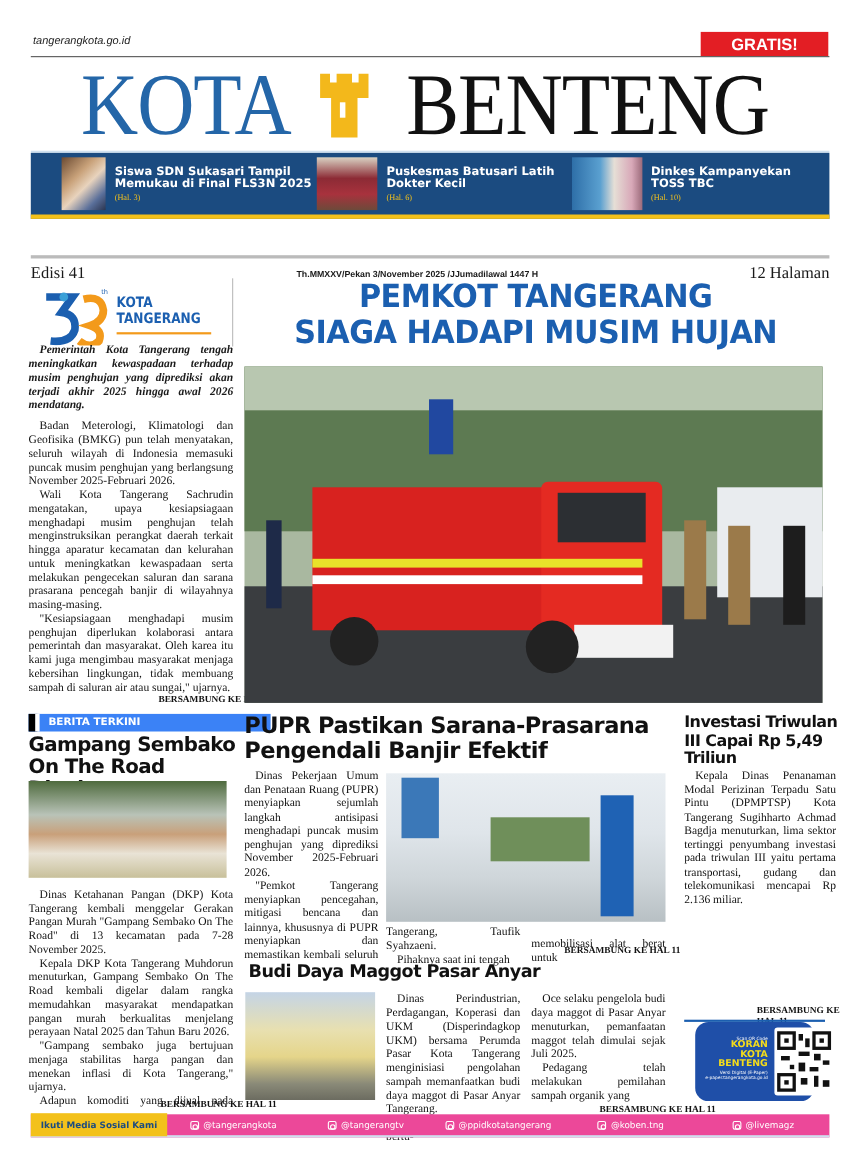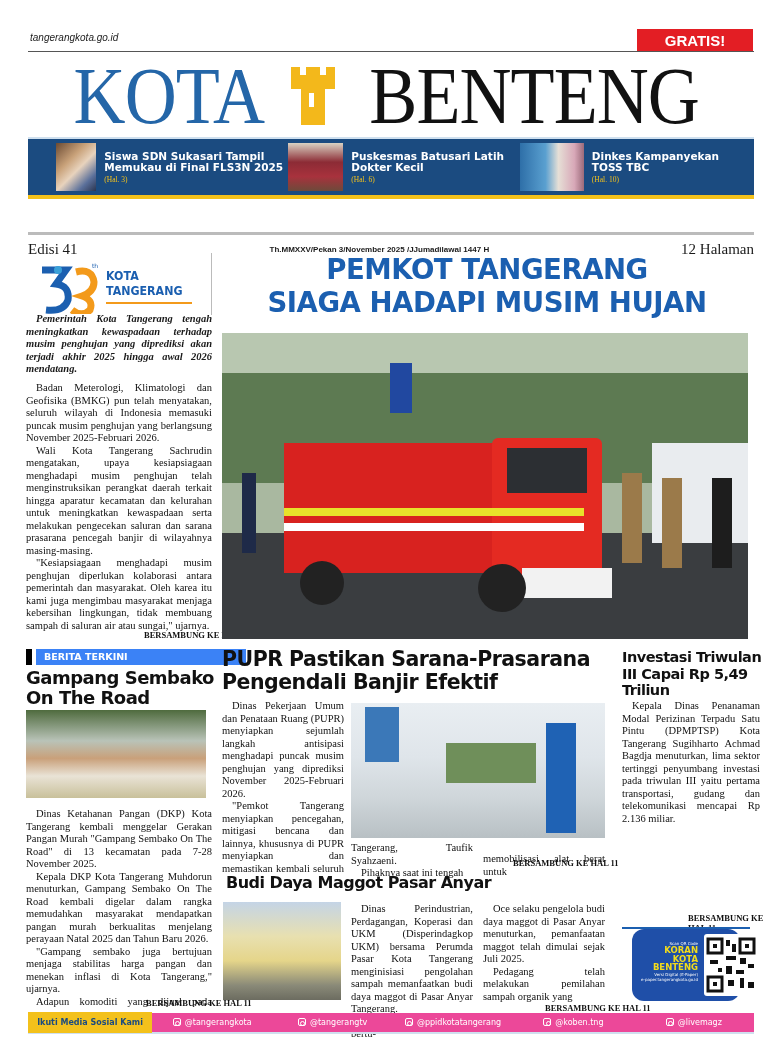--- a/index.html
+++ b/index.html
@@ -56,21 +56,21 @@
   .invest-body { left: 622px; top: 700px; width: 138px; height: 210px; overflow: hidden; }
   .invest-cont { left: 652px; top: 913px; }
   .invest-rule { left: 622px; top: 927px; width: 128px; height: 2px; background: #1b5fb0; }
   .qr-card { left: 620px; top: 929px; width: 108px; height: 72px; background: #1f4fa8; border-radius: 12px; margin-left: 12px; }
   .qr-text { position: absolute; left: 6px; top: 12px; width: 60px; text-align: right; font-family: "DejaVu Sans", sans-serif; }
   .qr-small { color: #fff; font-size: 4px; }
   .qr-big { color: #f3dc1b; font-size: 8.5px; font-weight: bold; line-height: 8.5px; }
   .qr-box { position: absolute; left: 72px; top: 5px; width: 54px; height: 62px; background: #fff; border-radius: 3px; }
   .footer-bar { left: 28px; top: 1013px; width: 726px; height: 21px; background: #ec4899; display: flex; align-items: center; border-bottom: 2px solid #cfe0ef; }
   .footer-label { width: 124px; height: 21px; background: #f3c11b; color: #1b4b80; font-family: "DejaVu Sans", sans-serif; font-weight: bold; font-size: 8px; display: flex; align-items: center; justify-content: center; }
-  .social { flex: 1; color: #fff; font-family: "DejaVu Sans", sans-serif; font-size: 8px; display: flex; align-items: flex-start; justify-content: center; }
+  .social { flex: 1; color: #fff; font-family: "DejaVu Sans", sans-serif; font-size: 8px; display: flex; align-items: flex-end; justify-content: center; }
   .ig { display: inline-block; width: 8px; height: 8px; border: 1px solid #fff; border-radius: 2px; margin-right: 4px; position: relative; }
   .ig::after { content: ""; position: absolute; left: 1.5px; top: 1.5px; width: 3px; height: 3px; border: 1px solid #fff; border-radius: 50%; }
 </style>
 </head>
 <body>
 
 <div class="abs site-url">tangerangkota.go.id</div>
 <div class="abs gratis">GRATIS!</div>
 <div class="abs top-rule"></div>
 

